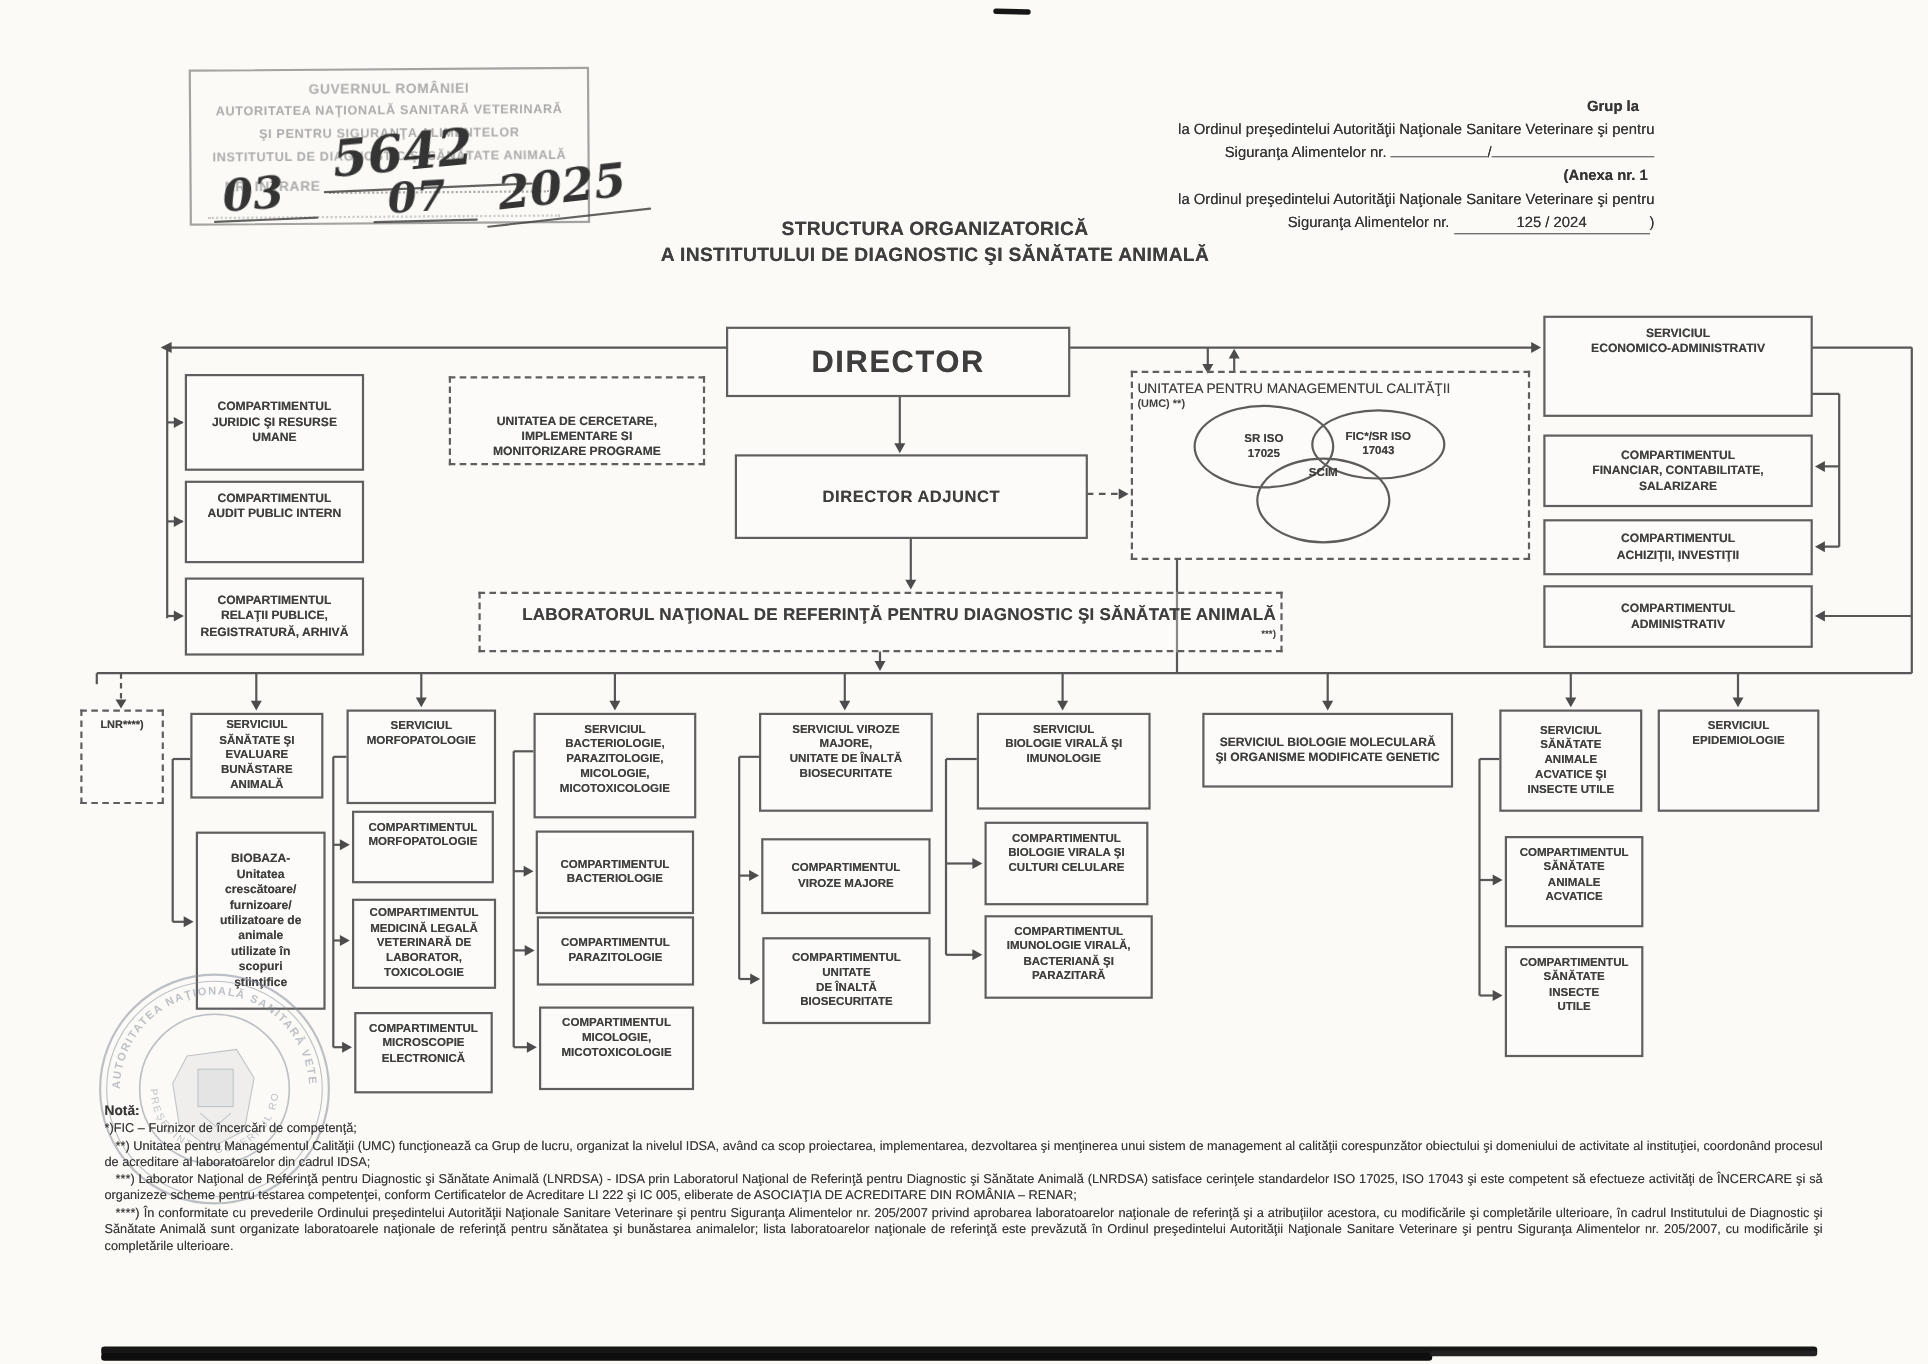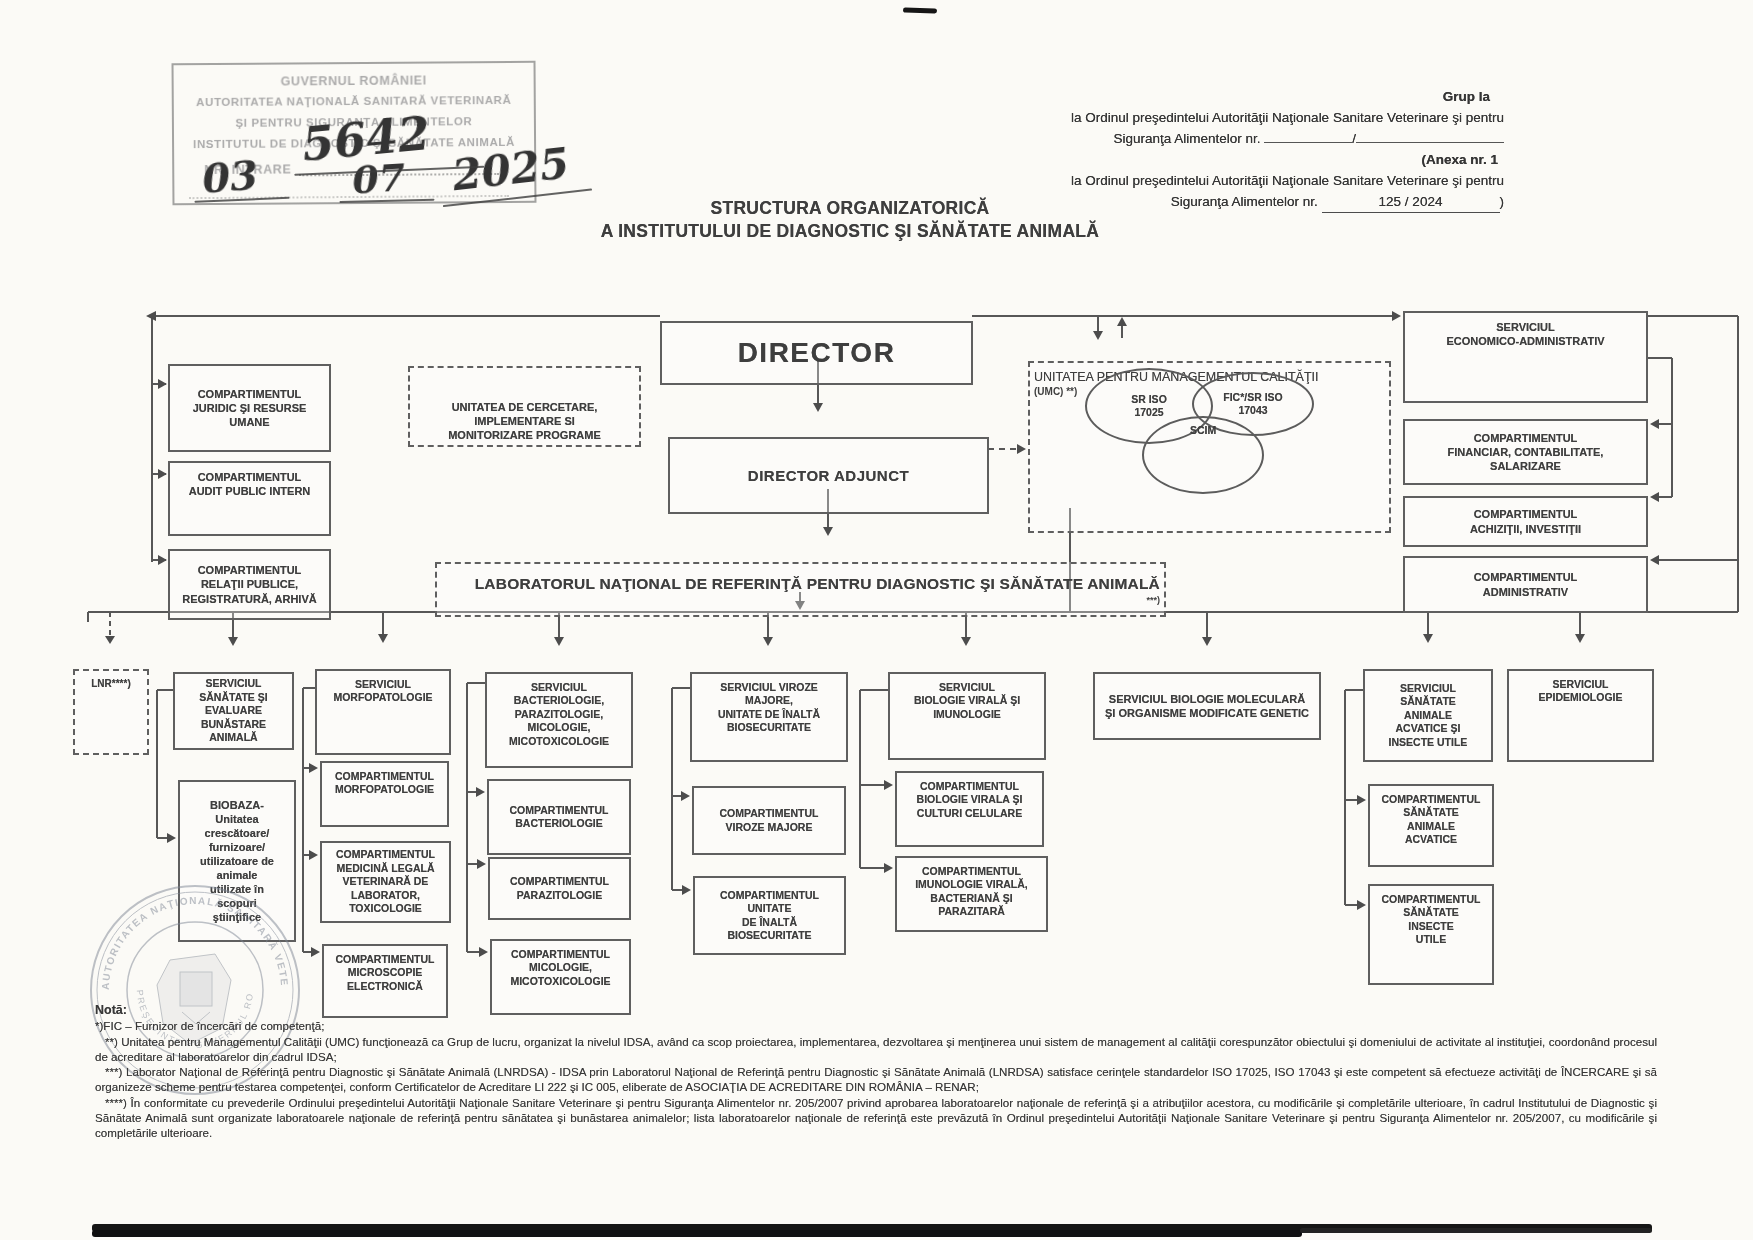--- a/index.html
+++ b/index.html
@@ -1,20 +1,20 @@
 <!DOCTYPE html>
 <html><head>
 <meta charset="utf-8">
 <style>
   html,body{margin:0;padding:0;background:#9a9a9a;}
   .canvas{position:relative;width:1753px;height:1240px;background:#fbfaf6;overflow:hidden;
           font-family:"Liberation Sans",sans-serif;color:#3e3e3e;}
   .ab{position:absolute;}
   .box{position:absolute;border:2px solid #5f5f5f;display:flex;align-items:center;justify-content:center;
-       text-align:center;font-weight:bold;box-sizing:border-box;padding:3px 4px;background:rgba(255,255,255,.3);margin-top:24px;}
+       text-align:center;font-weight:bold;box-sizing:border-box;padding:3px 4px;background:rgba(255,255,255,.3);}
   .dashedb{border-style:dashed;align-items:flex-end;}
   .topalign{align-items:flex-start;padding-top:7px;}
   .lbl{white-space:pre-line;line-height:1.28;text-shadow:0 0 .5px rgba(62,62,62,.65);}
   .fs10{font-size:10.5px;}.fs11{font-size:11px;}.fs12{font-size:10px;}
   .director-t{font-size:28px;letter-spacing:1.5px;}
   .adjunct-t{font-size:15px;letter-spacing:.5px;}
   .banner-t{font-size:15.5px;letter-spacing:.2px;}
   .marker{font-size:9px;display:block;margin-top:1px;}
   .ellipse{position:absolute;border:2px solid #5c5c5c;border-radius:50%;display:flex;align-items:center;
            justify-content:center;text-align:center;font-weight:bold;font-size:10.5px;box-sizing:border-box;

